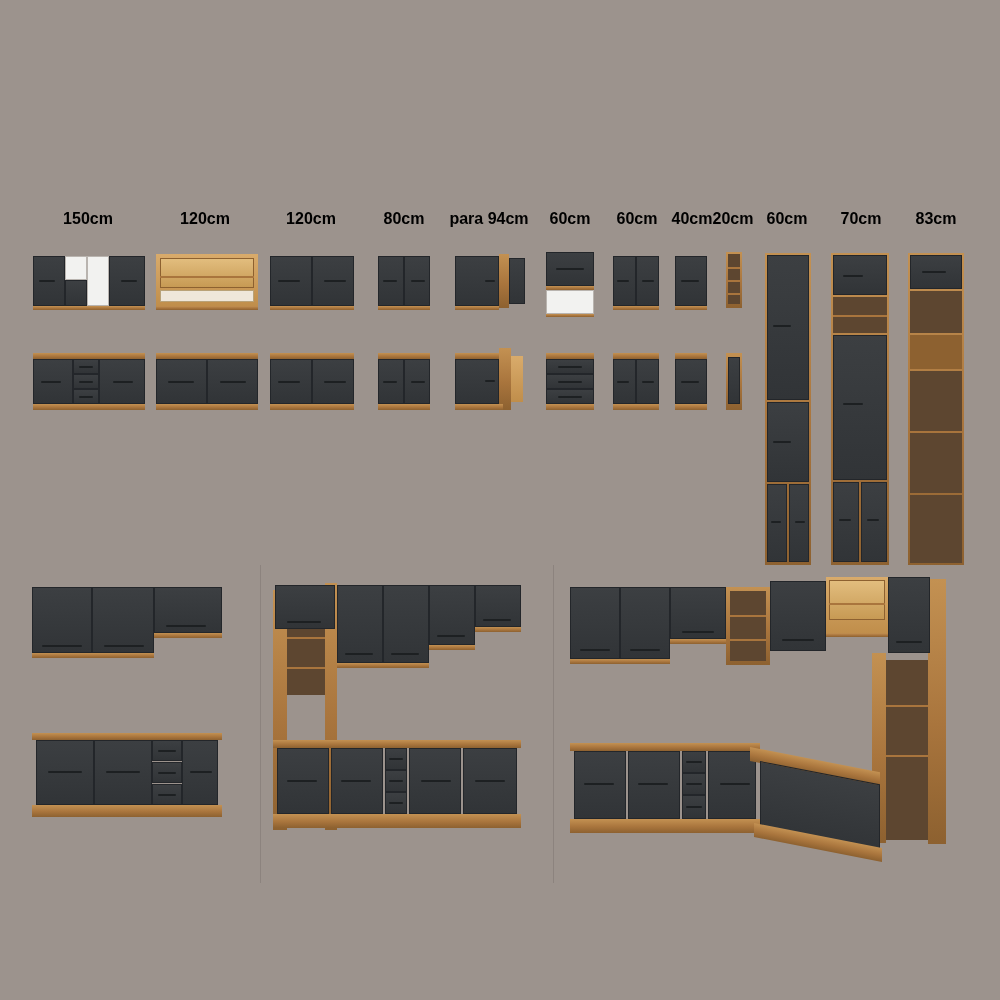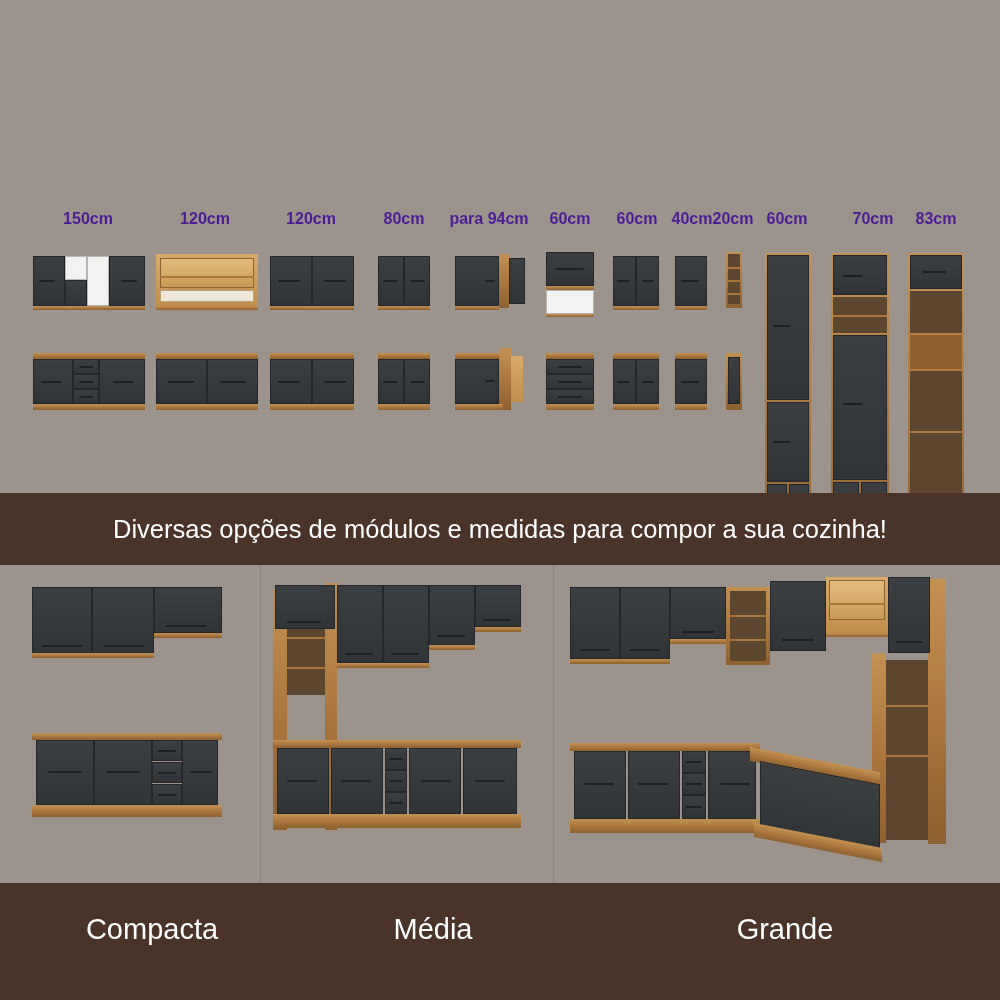--- a/index.html
+++ b/index.html
@@ -55,21 +55,21 @@
     background: #9c938d;
   }
   .labels-row {
     position: absolute;
     left: 0; top: 62px;
     width: 1000px;
     height: 24px;
   }
   .mod-label {
     position: absolute;
-    color: #4c1d95;
+    color: #000000;
     font-size: 16px;
     font-weight: bold;
     text-align: center;
     white-space: nowrap;
     transform: translateX(-50%);
   }
 
   
   .unit { position: absolute; box-sizing: border-box; }
   .wood {
@@ -167,21 +167,21 @@
       <div class="mod-label" style="left:88px;">150cm</div>
       <div class="mod-label" style="left:205px;">120cm</div>
       <div class="mod-label" style="left:311px;">120cm</div>
       <div class="mod-label" style="left:404px;">80cm</div>
       <div class="mod-label" style="left:489px;">para 94cm</div>
       <div class="mod-label" style="left:570px;">60cm</div>
       <div class="mod-label" style="left:637px;">60cm</div>
       <div class="mod-label" style="left:692px;">40cm</div>
       <div class="mod-label" style="left:733px;">20cm</div>
       <div class="mod-label" style="left:787px;">60cm</div>
-      <div class="mod-label" style="left:861px;margin-left:12px;">70cm</div>
+      <div class="mod-label" style="left:861px;">70cm</div>
       <div class="mod-label" style="left:936px;">83cm</div>
     </div>
 
     <div class="unit" style="left:33px; top:108px; width:112px; height:50px;">
       <div class="unit door" style="left:0; top:0; width:32px; height:50px;"></div>
       <div class="unit white-box" style="left:32px; top:0; width:22px; height:24px;"></div>
       <div class="unit door" style="left:32px; top:24px; width:22px; height:26px;"></div>
       <div class="unit white-box" style="left:54px; top:0; width:22px; height:50px;"></div>
       <div class="unit door" style="left:76px; top:0; width:36px; height:50px;"></div>
       <div class="handle" style="left:6px; top:24px; width:16px;"></div>
@@ -366,23 +366,20 @@
       <div class="unit wood" style="left:0; top:51px; width:32px; height:6px;"></div>
     </div>
 
     <div class="unit" style="left:726px; top:205px; width:16px; height:55px;">
       <div class="unit wood" style="left:0; top:0; width:16px; height:57px;"></div>
       <div class="unit door" style="left:2px; top:4px; width:12px; height:47px;"></div>
     </div>
 
   </div>
 
-  <div class="tagline">
-    <div class="tagline-text">Diversas opções de módulos e medidas para compor a sua cozinha!</div>
-  </div>
 
   <div class="compositions">
 
     <div class="comp-sep" style="left:260px;"></div>
     <div class="comp-sep" style="left:553px;"></div>
 
     <div class="comp" style="left:0; width:260px;">
 
       <div class="unit" style="left:32px; top:22px; width:190px; height:66px;">
         <div class="unit door" style="left:0; top:0; width:60px; height:66px;"></div>
@@ -519,19 +516,14 @@
         <div class="unit wood" style="left:0; top:76px; width:190px; height:14px;"></div>
       </div>
 
       <div class="unit wood" style="left:196px; top:182px; width:130px; height:14px; transform: skewY(11deg); transform-origin: left top;"></div>
       <div class="unit door" style="left:206px; top:196px; width:120px; height:70px; transform: skewY(11deg); transform-origin: left top;"></div>
       <div class="unit wood" style="left:200px; top:258px; width:128px; height:14px; transform: skewY(11deg); transform-origin: left top;"></div>
     </div>
 
   </div>
 
-  <div class="footer">
-    <div class="footer-label" style="left:152px;">Compacta</div>
-    <div class="footer-label" style="left:433px;">Média</div>
-    <div class="footer-label" style="left:785px;">Grande</div>
-  </div>
 
 </div>
 
 </body></html>

